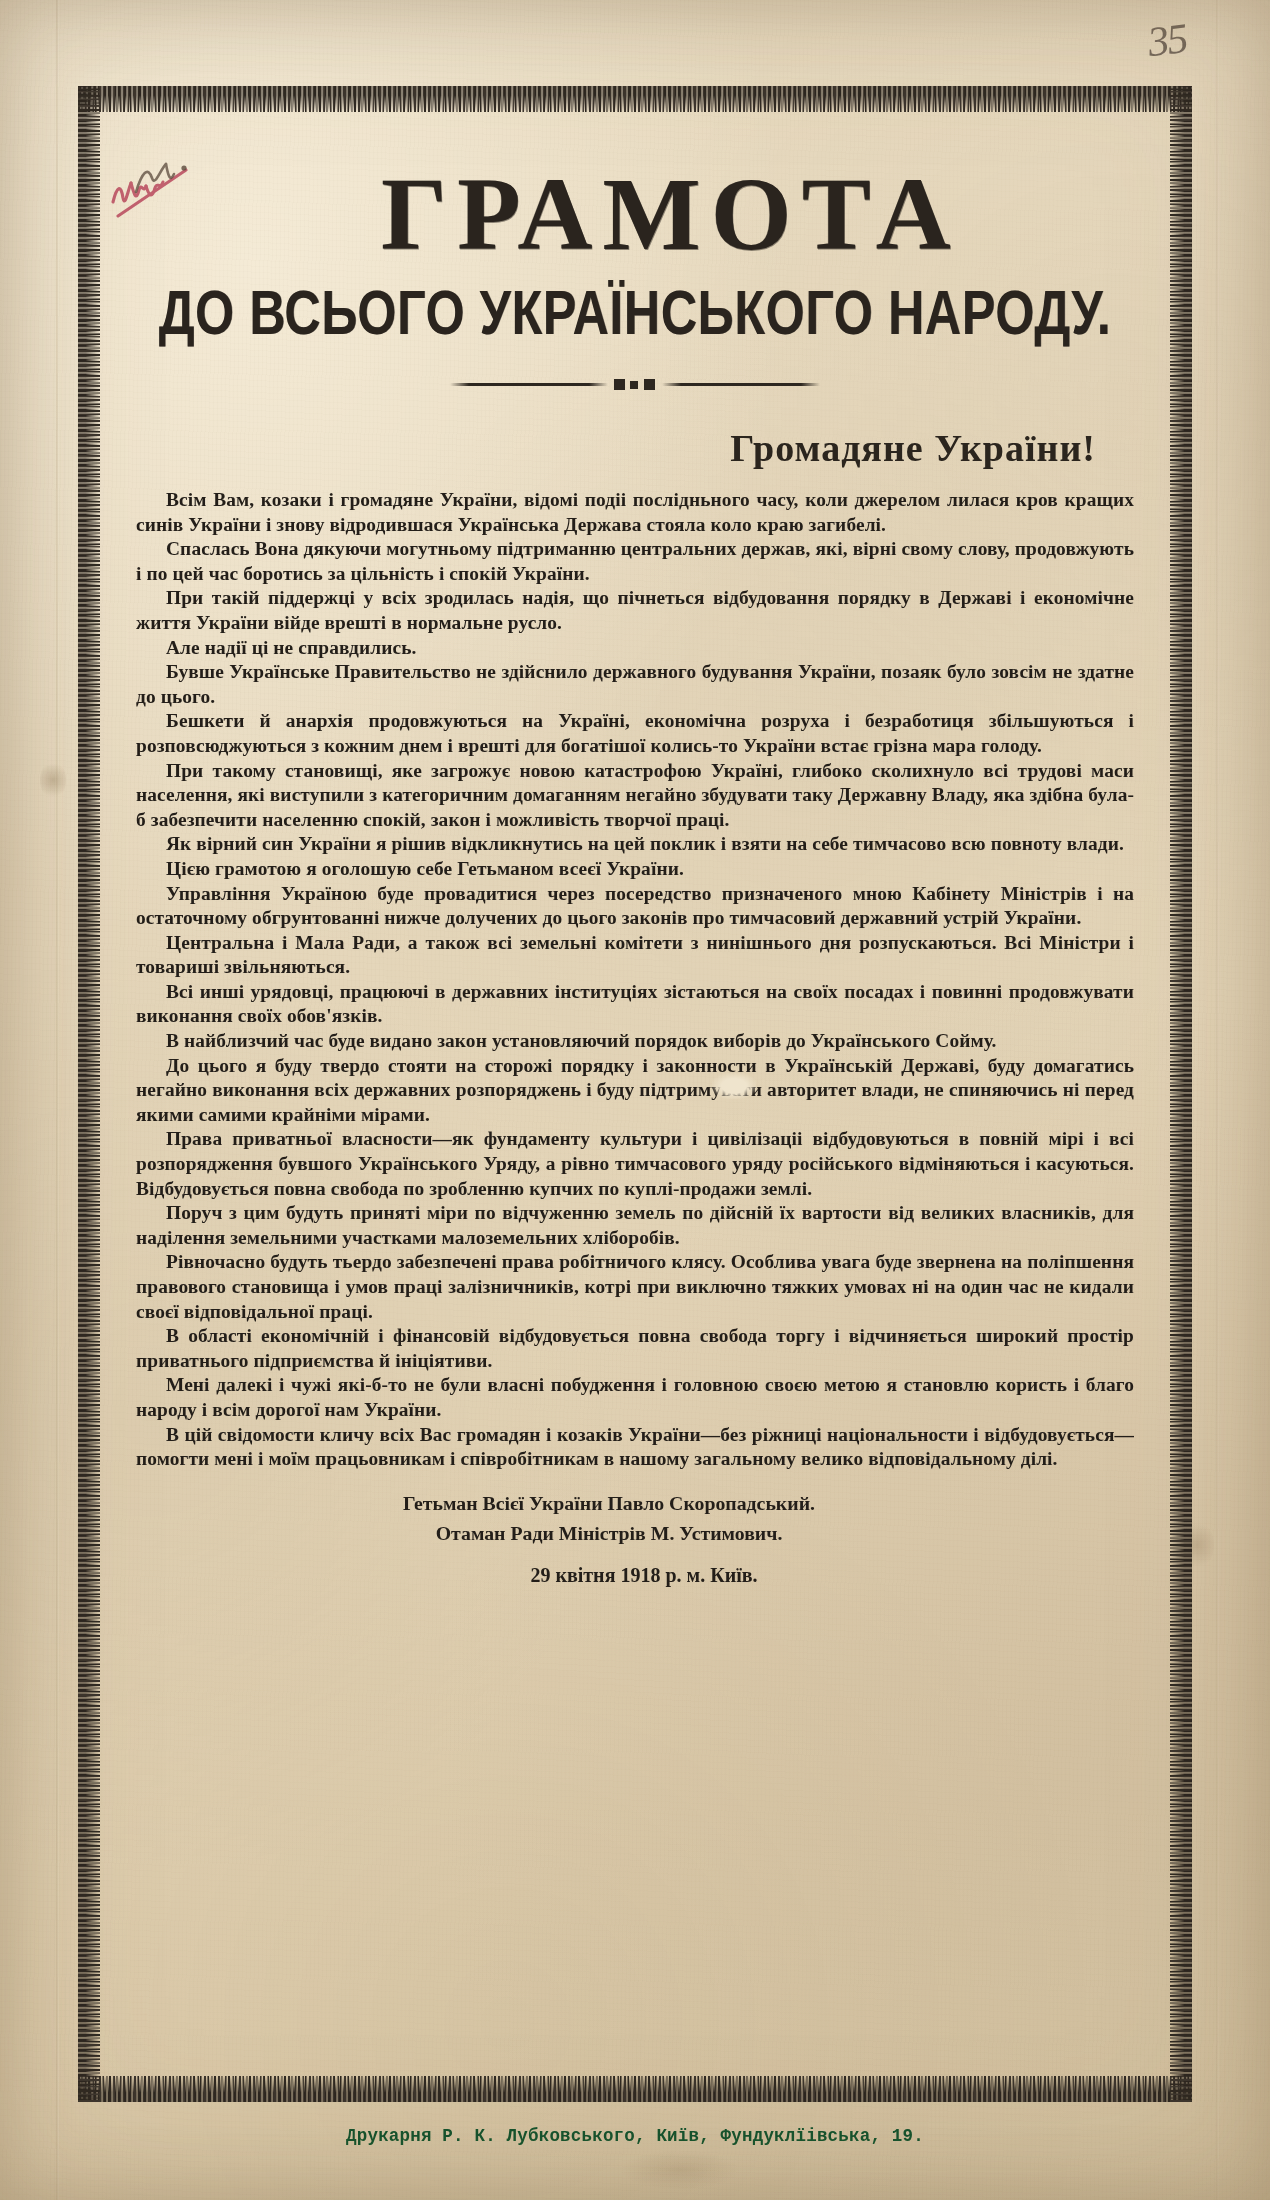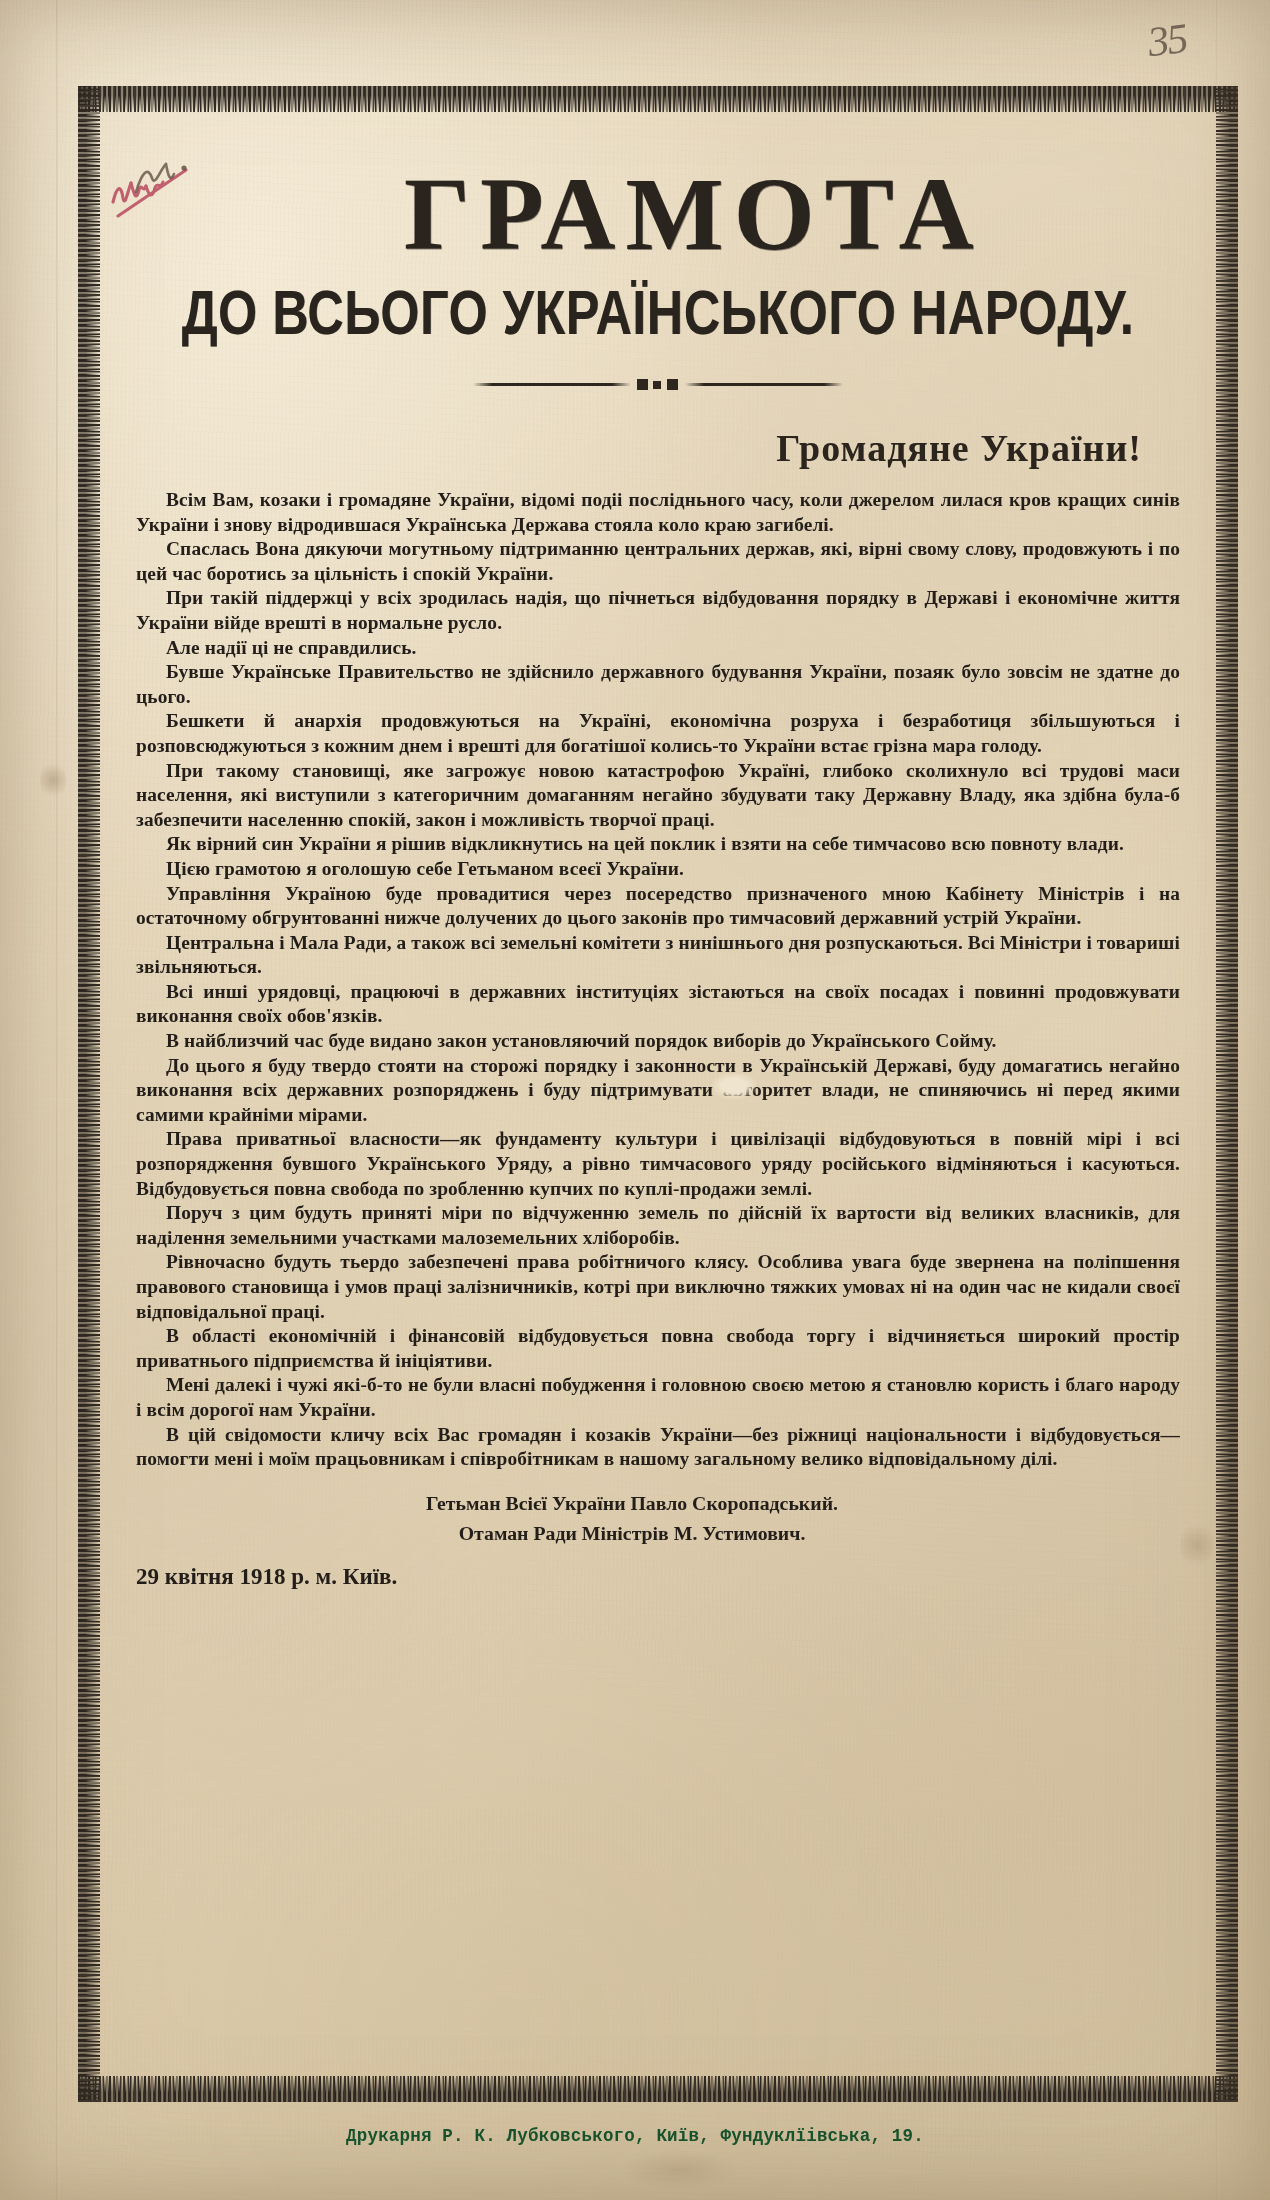--- a/index.html
+++ b/index.html
@@ -80,21 +80,20 @@
     pointer-events: none;
   }
 
   
   #sheet {
     position: absolute;
     left: 78px;
     top: 86px;
     width: 1114px;
     height: 2016px;
-    padding-left: 46px;
   }
   .orn {
     position: absolute;
     background-repeat: repeat;
   }
   .orn-top, .orn-bot {
     left: 0; right: 0;
     height: 26px;
     background-image:
       repeating-linear-gradient(90deg,
@@ -228,23 +227,23 @@
     font-weight: bold;
     font-size: 19.8px;
     line-height: 30px;
     color: #231e19;
   }
   .sig-line { text-align: center; padding-right: 52px; }
   #datetime {
     margin: 16px 0 0 18px;
     font-family: "Liberation Serif", "DejaVu Serif", serif;
     font-weight: bold;
-    font-size: 23px;
+    font-size: 20px;
     color: #231e19;
-    text-align: left;
+    text-align: center;
   }
 
   
   #imprint {
     position: absolute;
     left: 0; right: 0;
     top: 2126px;
     text-align: center;
     font-family: Liberation Mono, monospace;
     font-weight: bold;

